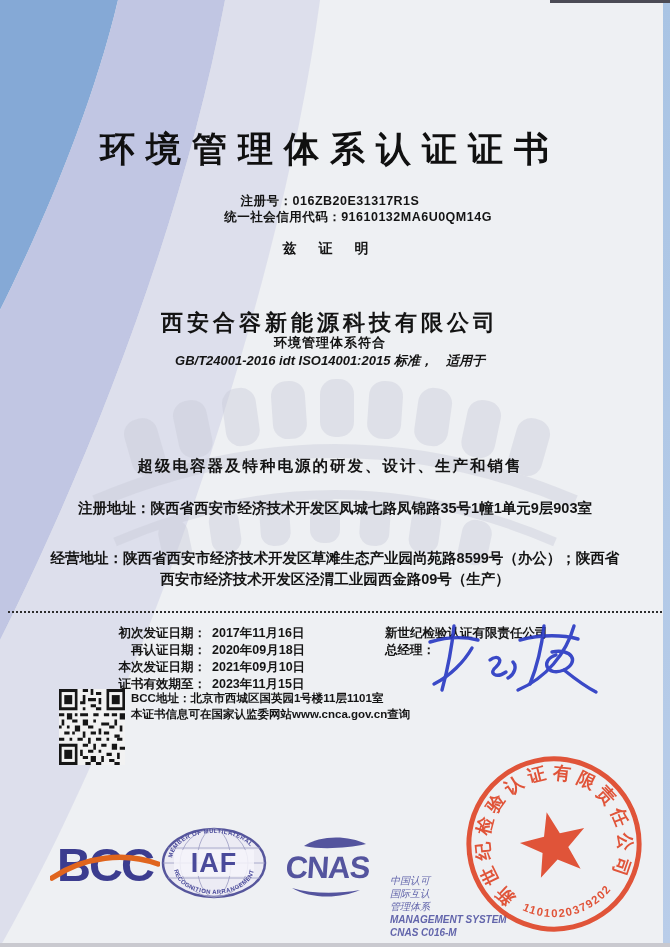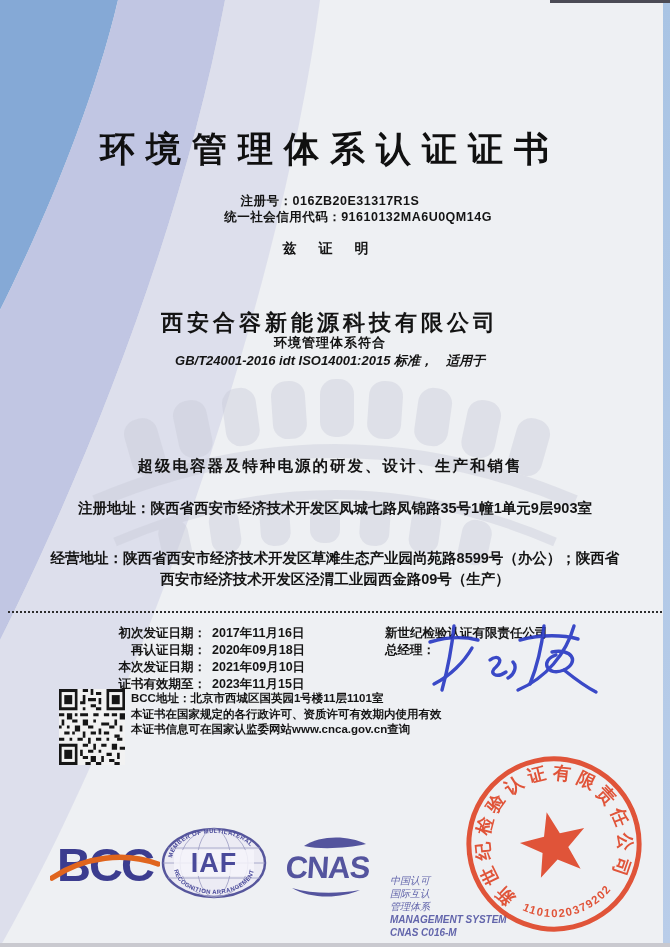--- a/index.html
+++ b/index.html
@@ -160,21 +160,20 @@
     <path d="M0,12h1v1h-1z M3,12h1v1h-1z M6,12h2v2h-2z M11,12h2v1h-2z M15,13h1v2h-1z M19,12h2v1h-2z M23,12h1v2h-1z"></path>
     <path d="M2,14h2v1h-2z M5,14h1v1h-1z M9,14h1v2h-1z M12,14h2v1h-2z M17,14h2v1h-2z M21,15h2v1h-2z"></path>
     <path d="M0,16h2v1h-2z M4,16h1v1h-1z M7,16h2v1h-2z M11,16h1v2h-1z M14,16h2v1h-2z M18,16h1v1h-1z M22,16h2v1h-2z"></path>
     <path d="M9,18h2v1h-2z M13,18h1v2h-1z M16,18h2v1h-2z M20,18h2v2h-2z M23,19h2v1h-2z"></path>
     <path d="M8,20h1v2h-1z M11,20h2v1h-2z M15,20h1v1h-1z M18,21h2v1h-2z M22,21h1v2h-1z"></path>
     <path d="M9,22h2v1h-2z M12,22h2v2h-2z M16,22h1v2h-1z M19,23h2v1h-2z M10,24h2v1h-2z M14,24h2v1h-2z M21,24h2v1h-2z"></path>
   </g>
 </svg>
 <div id="footer-notes" class="abs">
   <div>BCC地址：北京市西城区国英园1号楼11层1101室</div>
-  <div>本证书在国家规定的各行政许可、资质许可有效期内使用有效</div>
   <div>本证书信息可在国家认监委网站www.cnca.gov.cn查询</div>
 </div>
 
 <svg id="seal" class="abs" viewBox="0 0 200 200">
   <defs>
     <path id="sealTop" d="M53.3,146.7 A66,66 0 1 1 146.7,146.7"></path>
     <path id="sealBottom" d="M47.7,152.3 A74,74 0 0 0 152.3,152.3"></path>
   </defs>
   <circle cx="100" cy="100" r="86" fill="none" stroke="#e0492c" stroke-width="5"></circle>
   <path d="M100,67 L108.2,90.7 L133.3,91.2 L113.3,106.3 L120.6,130.3 L100,116 L79.4,130.3 L86.7,106.3 L66.7,91.2 L91.8,90.7 Z" fill="#e0492c"></path>

